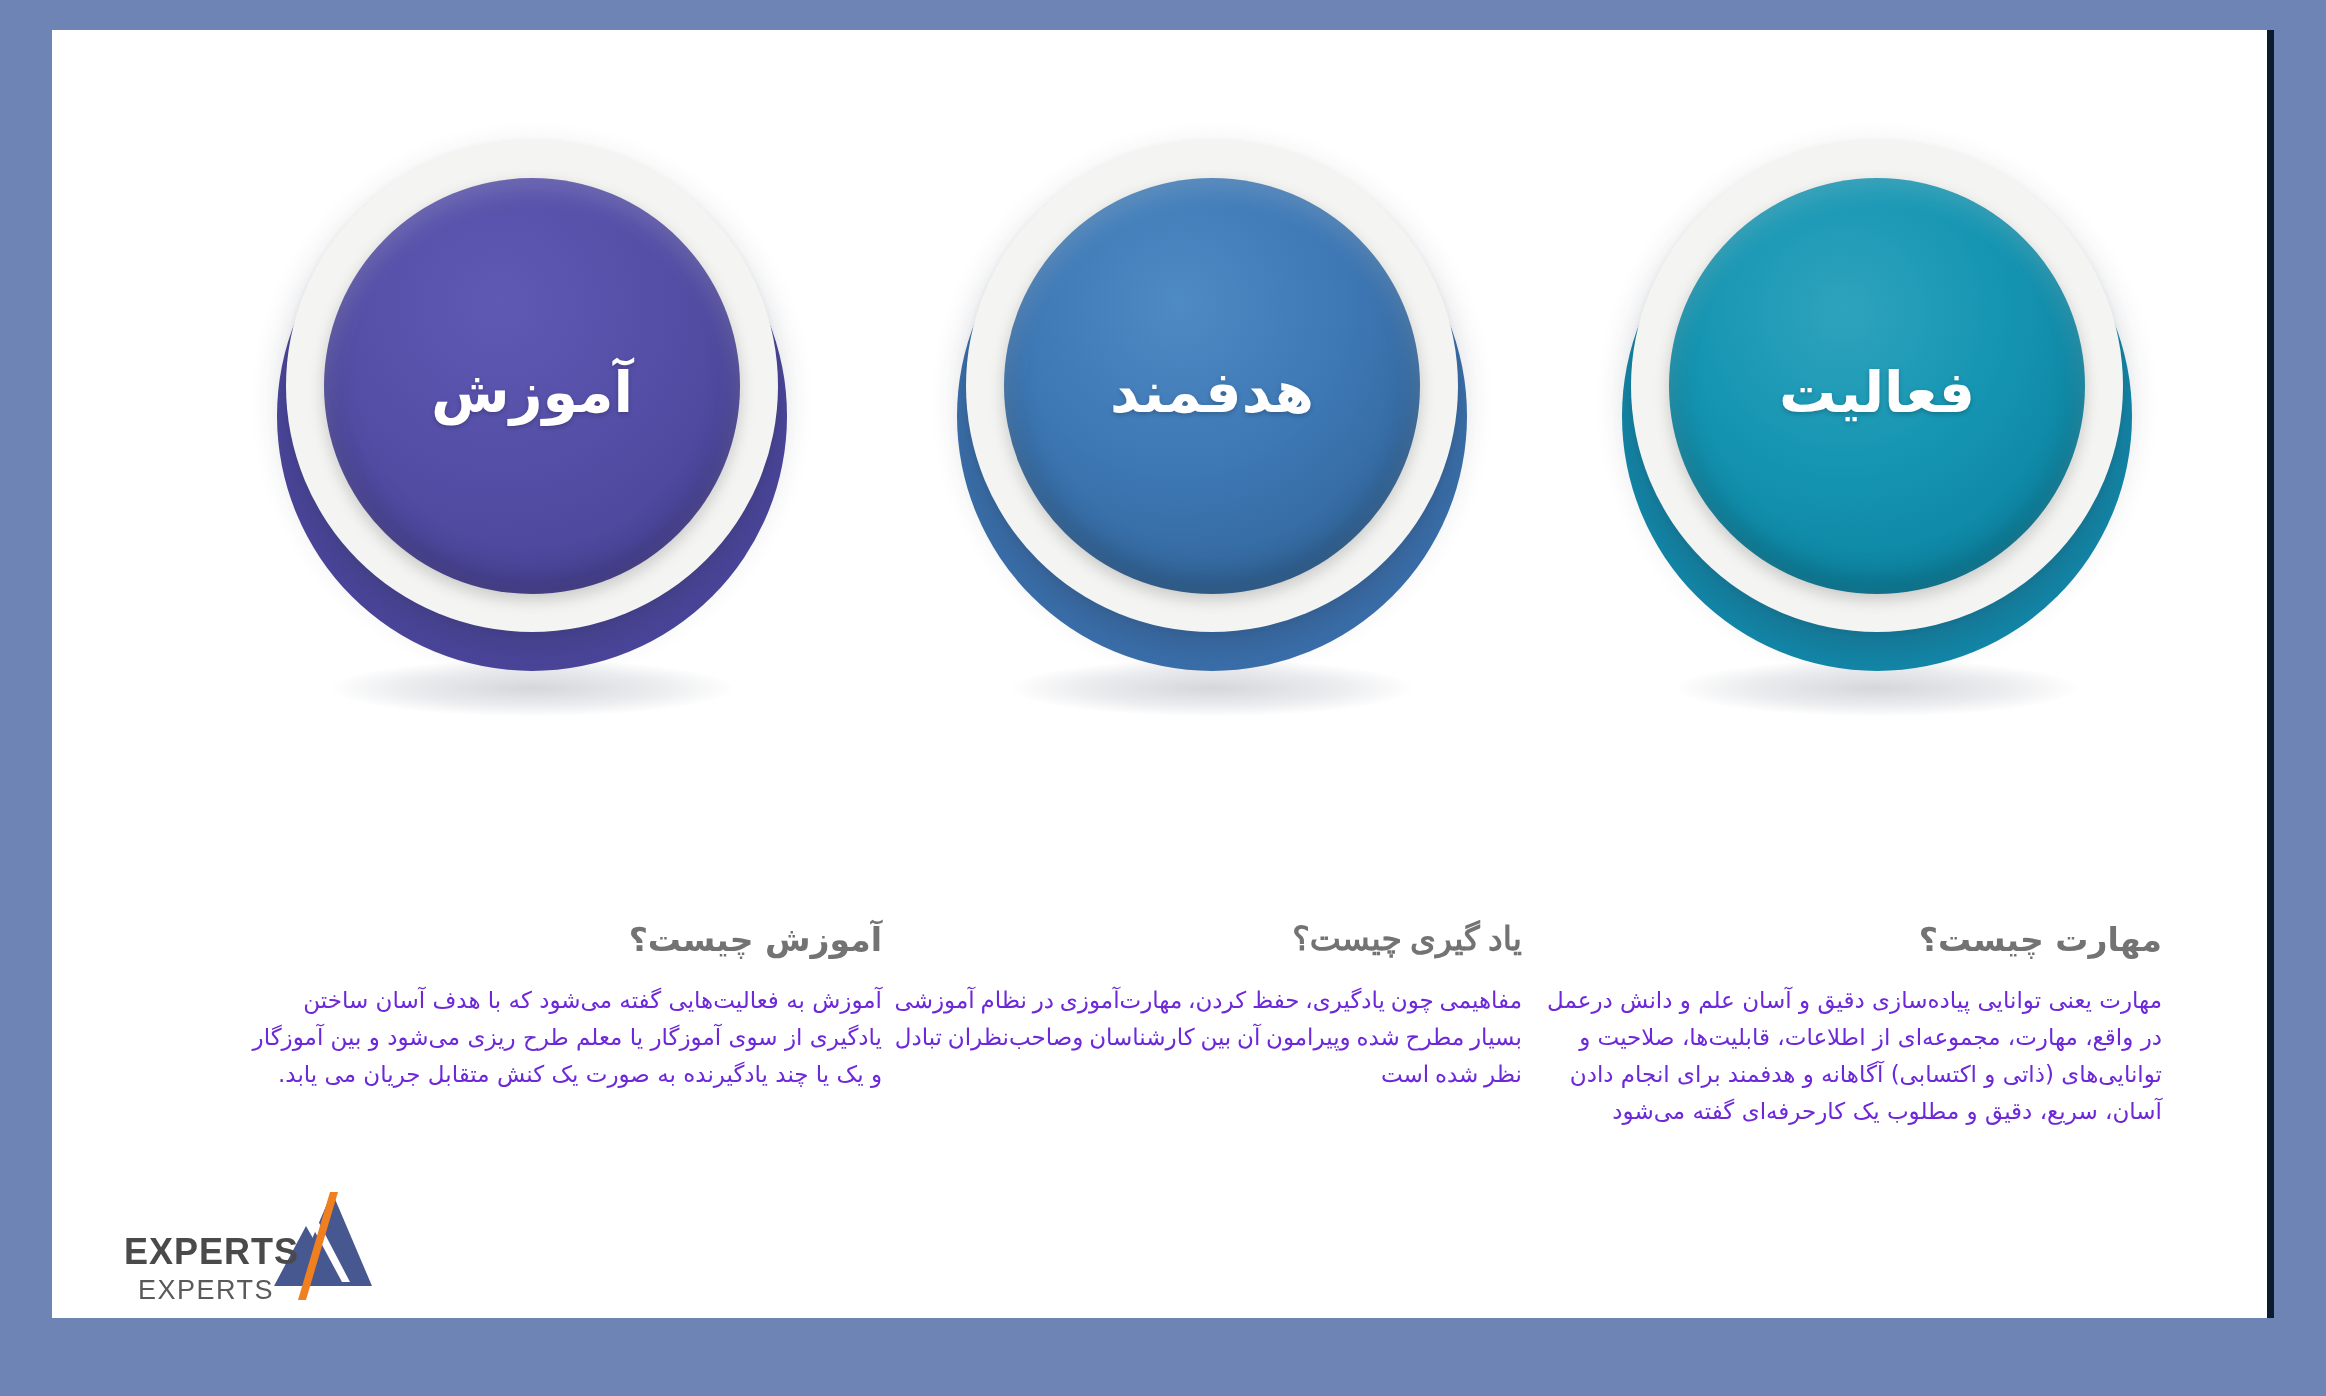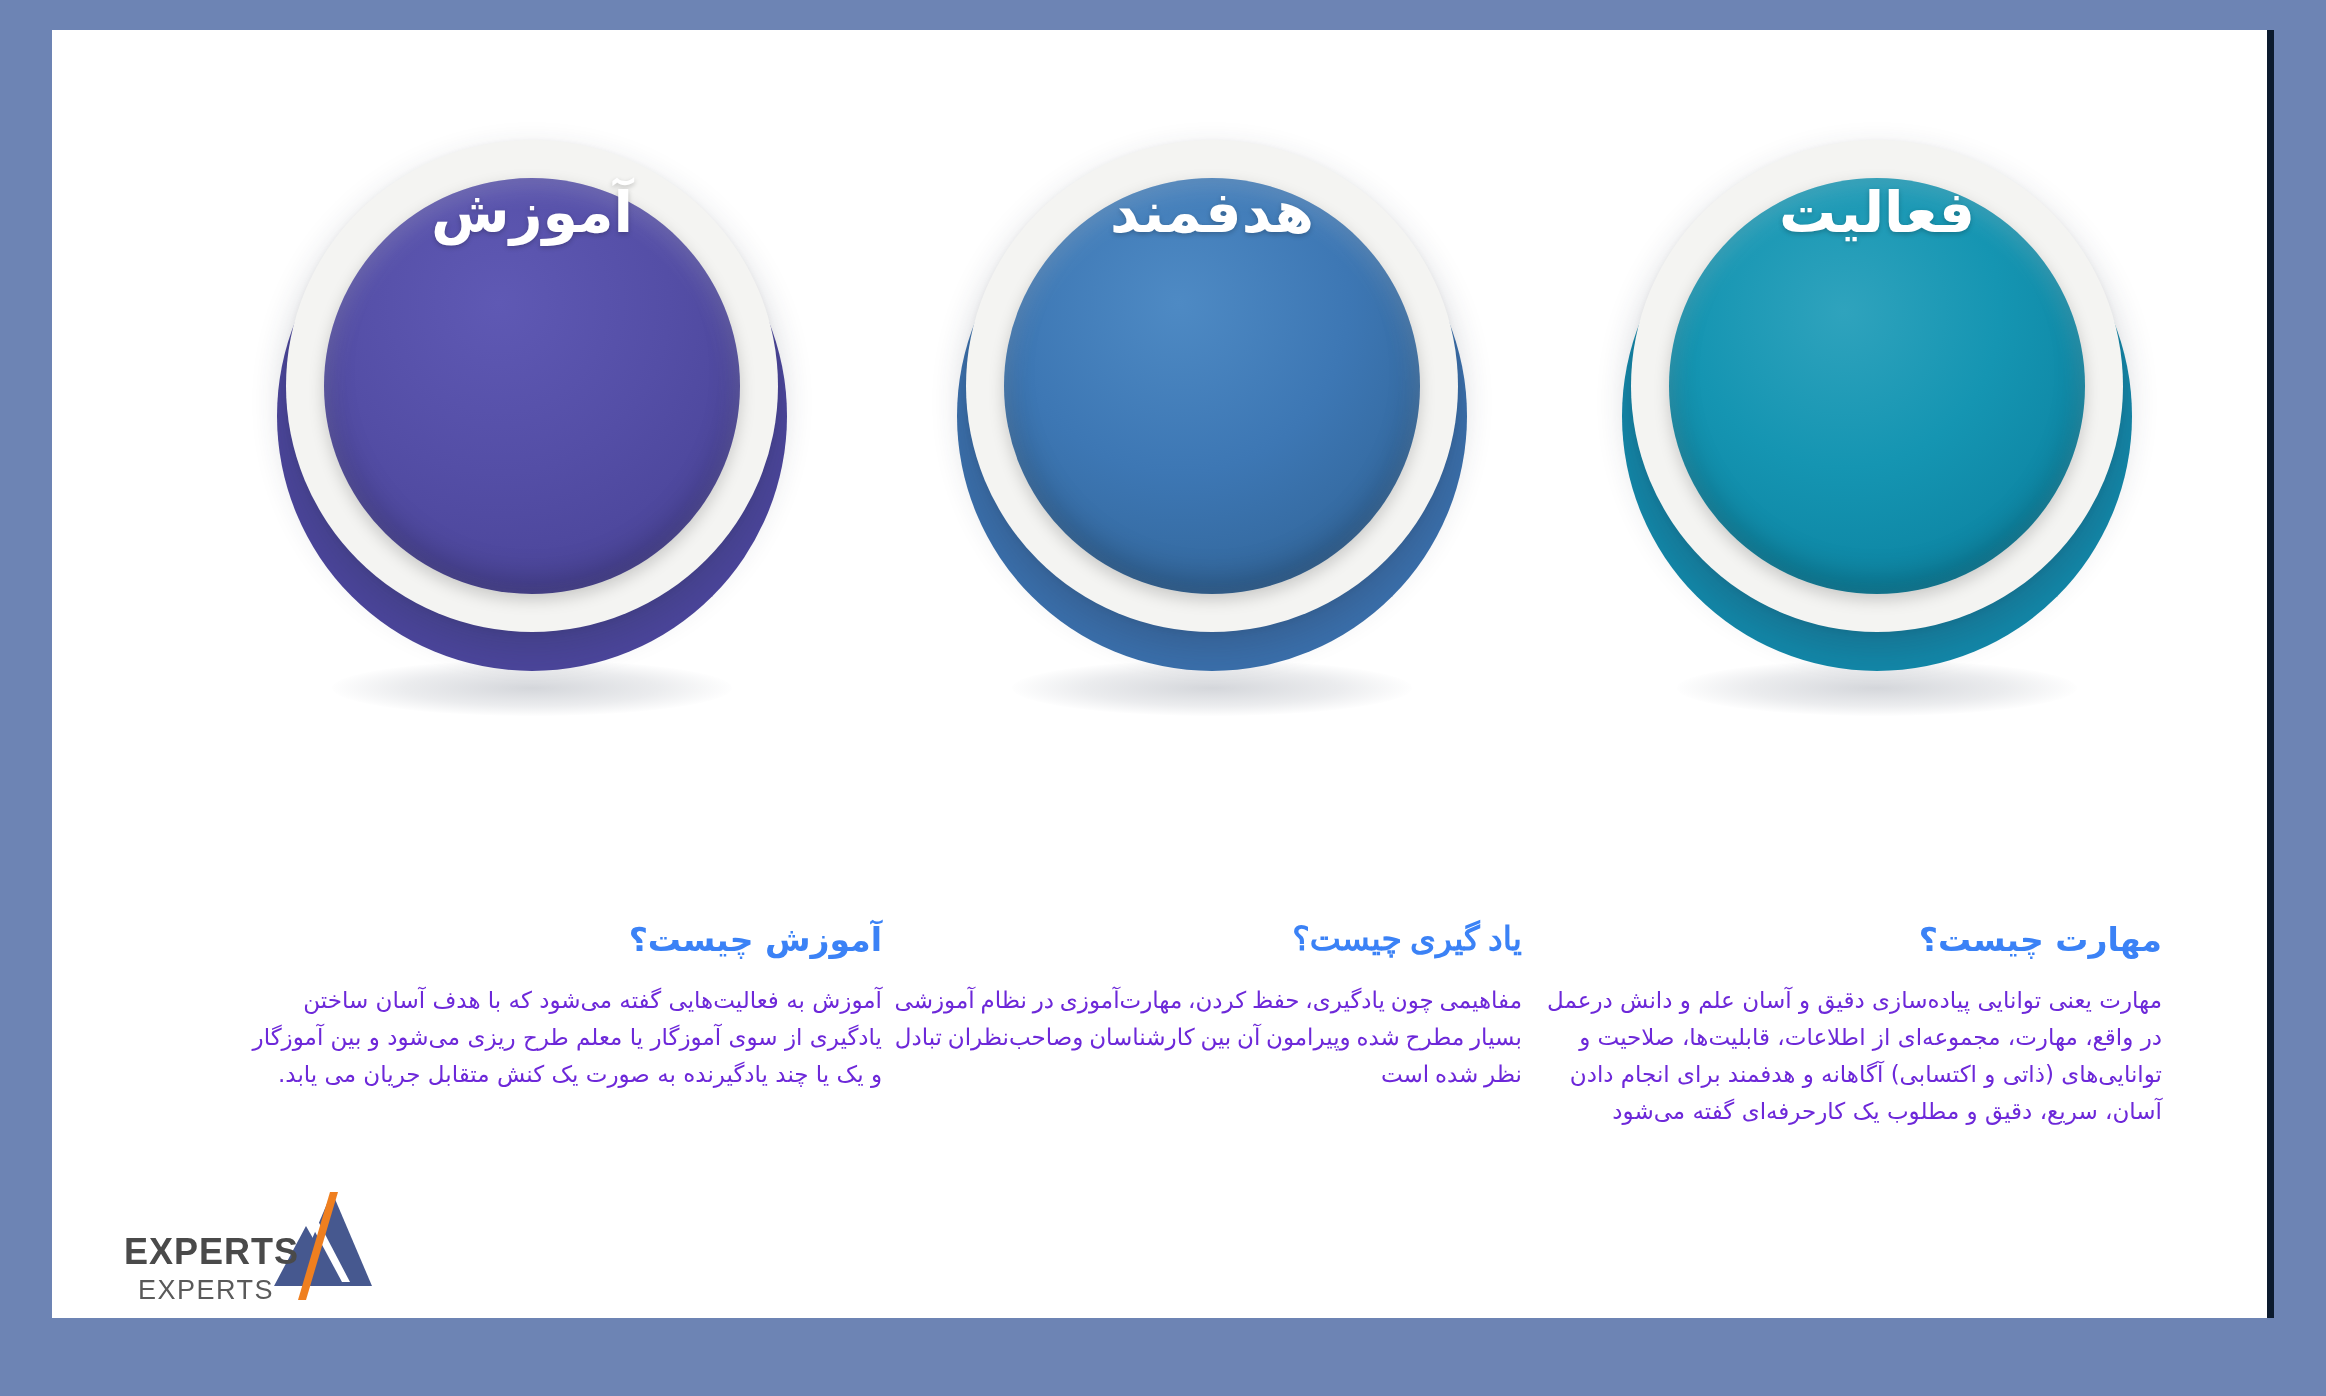--- a/index.html
+++ b/index.html
@@ -91,20 +91,21 @@
   
   .disc {
     position: absolute;
     left: 50%;
     top: 38px;
     width: 416px;
     height: 416px;
     margin-left: -208px;
     border-radius: 50%;
     display: flex;
+    align-items: center;
     justify-content: center;
     box-shadow: inset 0 10px 24px rgba(255,255,255,0.18),
                 inset 0 -14px 30px rgba(0,0,0,0.22),
                 0 6px 16px rgba(0,0,0,0.18);
   }
   .disc.c1 { background: radial-gradient(circle at 42% 32%, #2fa3bd 0%, #1595b2 42%, #0e87a5 72%, #0b7b98 100%); }
   .disc.c2 { background: radial-gradient(circle at 42% 30%, #4e8ac4 0%, #3d77b4 45%, #34699f 75%, #2e5e90 100%); }
   .disc.c3 { background: radial-gradient(circle at 42% 30%, #5f59b4 0%, #544ea6 45%, #4c469b 75%, #453f8f 100%); }
 
   .disc-label {
@@ -145,21 +146,21 @@
     text-align: right;
     direction: rtl;
   }
   .text-col.t1 { left: 1470px; }
   .text-col.t2 { left: 830px; font-family: Liberation Serif, serif; }
   .text-col.t3 { left: 190px; }
 
   .col-title {
     font-size: 33px;
     font-weight: bold;
-    color: #3b82f6;
+    color: #737373;
     margin: 0 0 22px 0;
     line-height: 1.2;
   }
   .col-body {
     font-size: 23px;
     color: #6d28d9;
     line-height: 1.62;
     margin: 0;
   }
 

